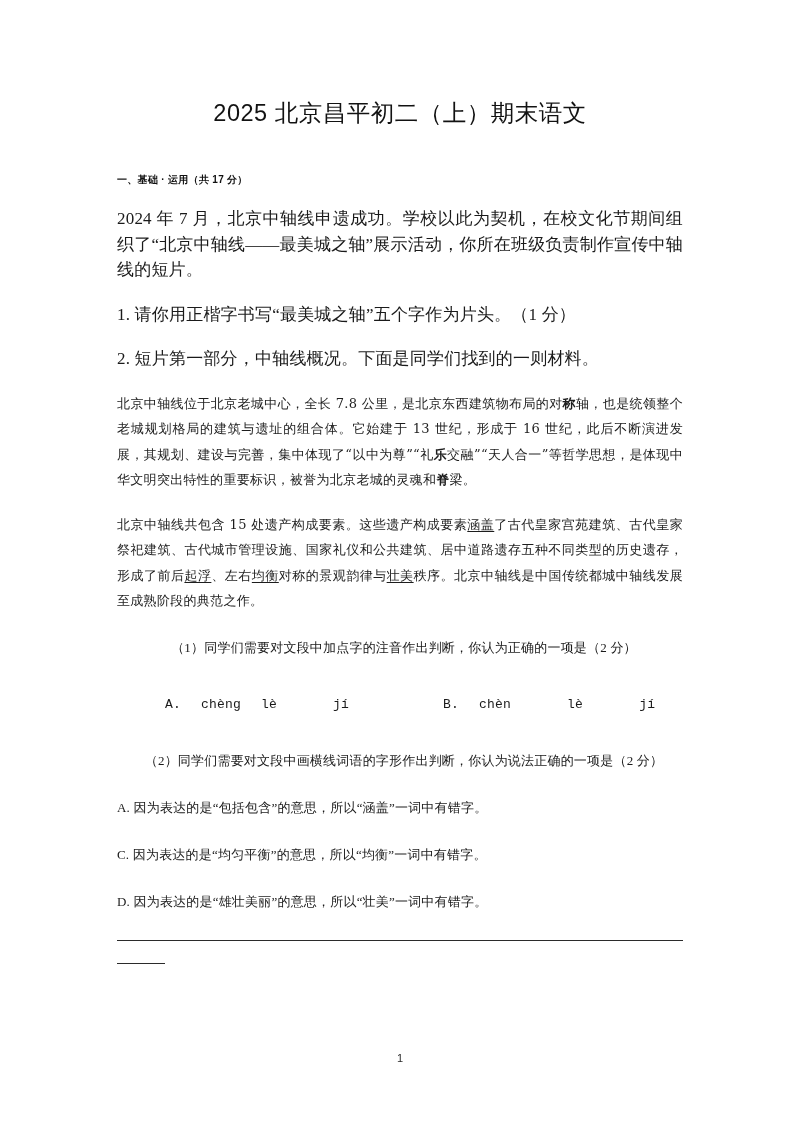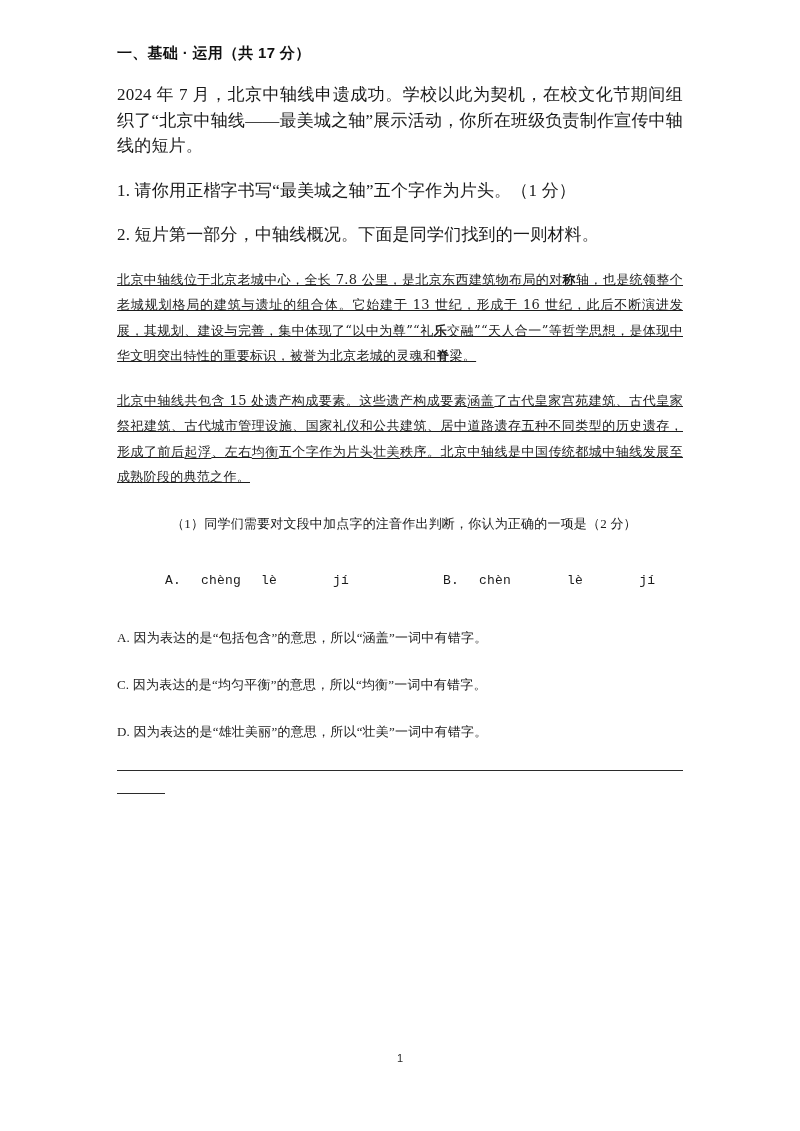--- a/index.html
+++ b/index.html
@@ -39,21 +39,21 @@
     text-align: center;
     letter-spacing: 0.5px;
     margin: 0;
     padding-top: 97px;
     color: #121212;
   }
 
   
   .section-heading {
     font-family: "Liberation Sans", "DejaVu Sans", sans-serif;
-    font-size: 15px;
+    font-size: 10px;
     font-weight: 700;
     margin-top: 44px;
     letter-spacing: 0.3px;
     color: #111;
   }
 
   
   .para {
     font-size: 17px;
     line-height: 25.5px;
@@ -69,21 +69,21 @@
     font-family: "DejaVu Serif", "Liberation Serif", serif;
     font-size: 13px;
     line-height: 25.5px;
     margin-top: 19px;
     text-align: justify;
     text-justify: inter-ideograph;
     font-style: italic;
     letter-spacing: 0.3px;
     color: #1d1d1d;
   }
-  .kai .cjk { font-style: normal; text-decoration: underline; }
+  .kai .cjk { font-style: normal; }
 
   .emph {
     font-weight: 700;
   }
   .uline {
     text-decoration: underline;
     text-underline-offset: 2px;
     text-decoration-thickness: 1px;
   }
 
@@ -160,44 +160,46 @@
   .sp-c { display: inline-block; width: 30px; }
   .sp-d { display: inline-block; width: 38px; }
   .sp-e { display: inline-block; width: 20px; }
 </style>
 </head>
 <body>
 
 <div class="page">
   <div class="content">
 
+    <h1 class="doc-title">2025 北京昌平初二（上）期末语文</h1>
 
     <div class="section-heading">一、基础 · 运用（共 17 分）</div>
 
     <p class="para">2024 年 7 月，北京中轴线申遗成功。学校以此为契机，在校文化节期间组织了“北京中轴线——最美城之轴”展示活动，你所在班级负责制作宣传中轴线的短片。</p>
 
     <p class="para">1. 请你用正楷字书写“最美城之轴”五个字作为片头。（1 分）</p>
 
     <p class="para">2. 短片第一部分，中轴线概况。下面是同学们找到的一则材料。</p>
 
     <p class="kai">
       <span class="cjk">北京中轴线位于北京老城中心，全长 7.8 公里，是北京东西建筑物布局的对</span><span class="cjk emph">称</span><span class="cjk">轴，也是统领整个老城规划格局的建筑与遗址的组合体。它始建于 13 世纪，形成于 16 世纪，此后不断演进发展，其规划、建设与完善，集中体现了“以中为尊”“礼</span><span class="cjk emph">乐</span><span class="cjk">交融”“天人合一”等哲学思想，是体现中华文明突出特性的重要标识，被誉为北京老城的灵魂和</span><span class="cjk emph">脊</span><span class="cjk">梁。</span>
     </p>
 
     <p class="kai">
-      <span class="cjk">北京中轴线共包含 15 处遗产构成要素。这些遗产构成要素</span><span class="cjk uline">涵盖</span><span class="cjk">了古代皇家宫苑建筑、古代皇家祭祀建筑、古代城市管理设施、国家礼仪和公共建筑、居中道路遗存五种不同类型的历史遗存，形成了前后</span><span class="cjk uline">起浮</span><span class="cjk">、左右</span><span class="cjk uline">均衡</span><span class="cjk">五个字作为片头</span><span class="cjk uline">壮美</span><span class="cjk">秩序。北京中轴线是中国传统都城中轴线发展至成熟阶段的典范之作。</span>
+      <span class="cjk">北京中轴线共包含 15 处遗产构成要素。这些遗产构成要素</span><span class="cjk uline">涵盖</span><span class="cjk">了古代皇家宫苑建筑、古代皇家祭祀建筑、古代城市管理设施、国家礼仪和公共建筑、居中道路遗存五种不同类型的历史遗存，形成了前后</span><span class="cjk uline">起浮</span><span class="cjk">、左右</span><span class="cjk uline">均衡</span><span class="cjk">对称的景观韵律与</span><span class="cjk uline">壮美</span><span class="cjk">秩序。北京中轴线是中国传统都城中轴线发展至成熟阶段的典范之作。</span>
     </p>
 
     <p class="qstem">（1）同学们需要对文段中加点字的注音作出判断，你认为正确的一项是（2 分）</p>
 
     <div class="pinyin-row">
       <span>A.</span><span class="sp-e"></span><span>chèng</span><span class="sp-e"></span><span>lè</span><span class="sp-b"></span><span>jí</span><span class="sp-b"></span><span class="sp-d"></span><span>B.</span><span class="sp-e"></span><span>chèn</span><span class="sp-b"></span><span>lè</span><span class="sp-b"></span><span>jí</span>
     </div>
 
 
+    <p class="qstem">（2）同学们需要对文段中画横线词语的字形作出判断，你认为说法正确的一项是（2 分）</p>
 
     <p class="opt-line">A. 因为表达的是“包括包含”的意思，所以“涵盖”一词中有错字。</p>
     <p class="opt-line">C. 因为表达的是“均匀平衡”的意思，所以“均衡”一词中有错字。</p>
     <p class="opt-line">D. 因为表达的是“雄壮美丽”的意思，所以“壮美”一词中有错字。</p>
 
 
     <hr class="rule-long">
     <hr class="rule-short">
 
     <p class="news">

